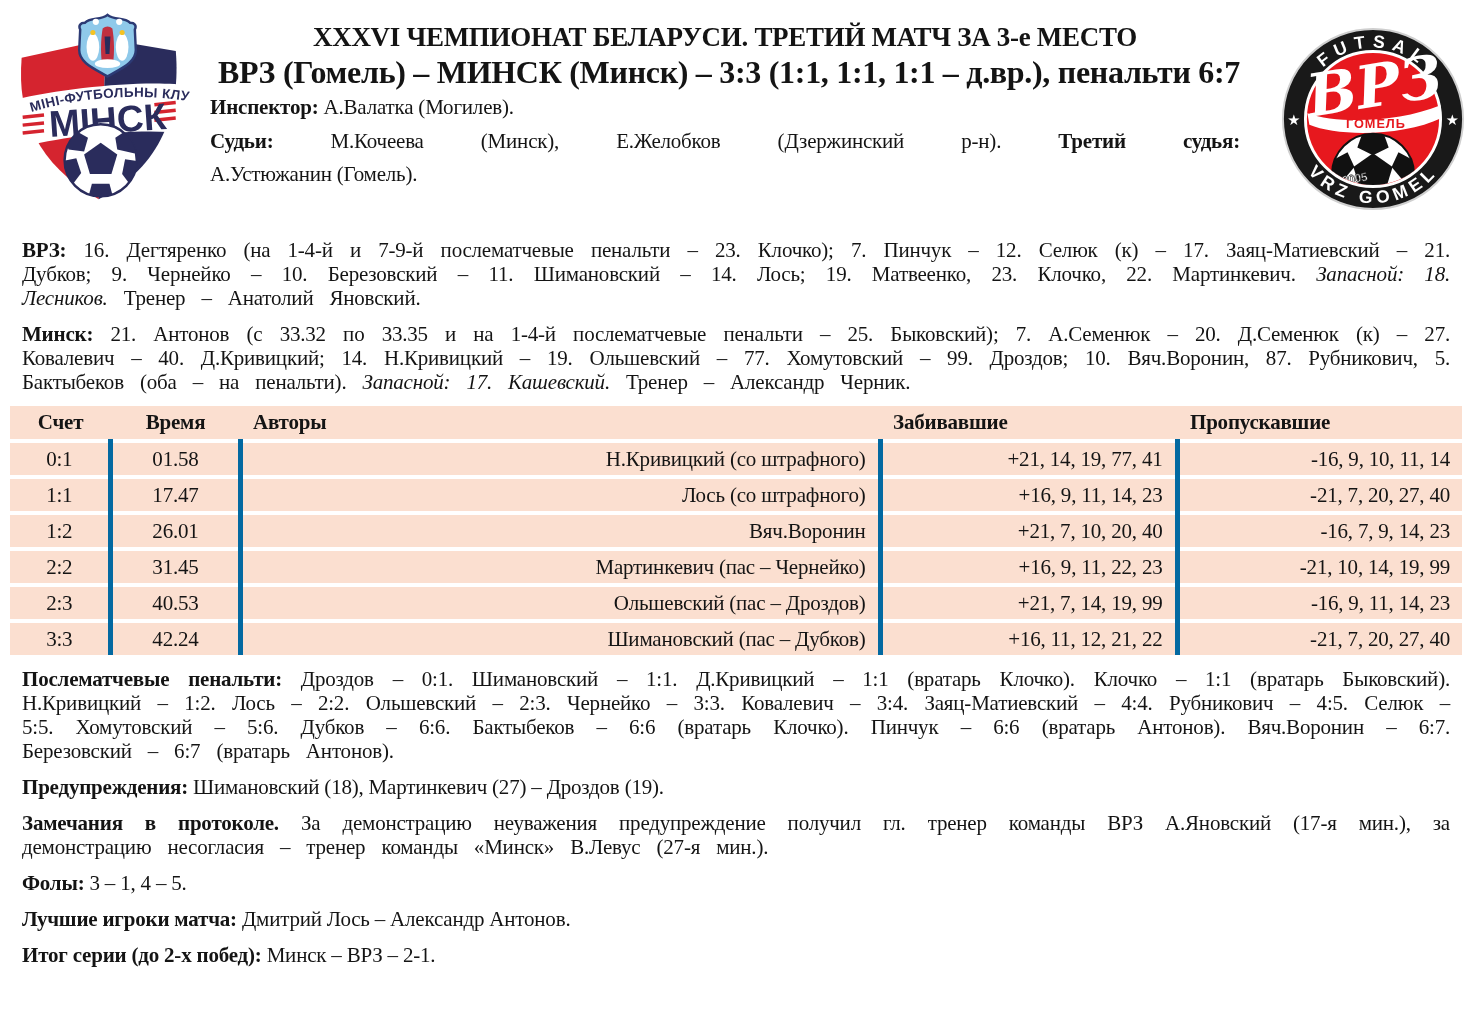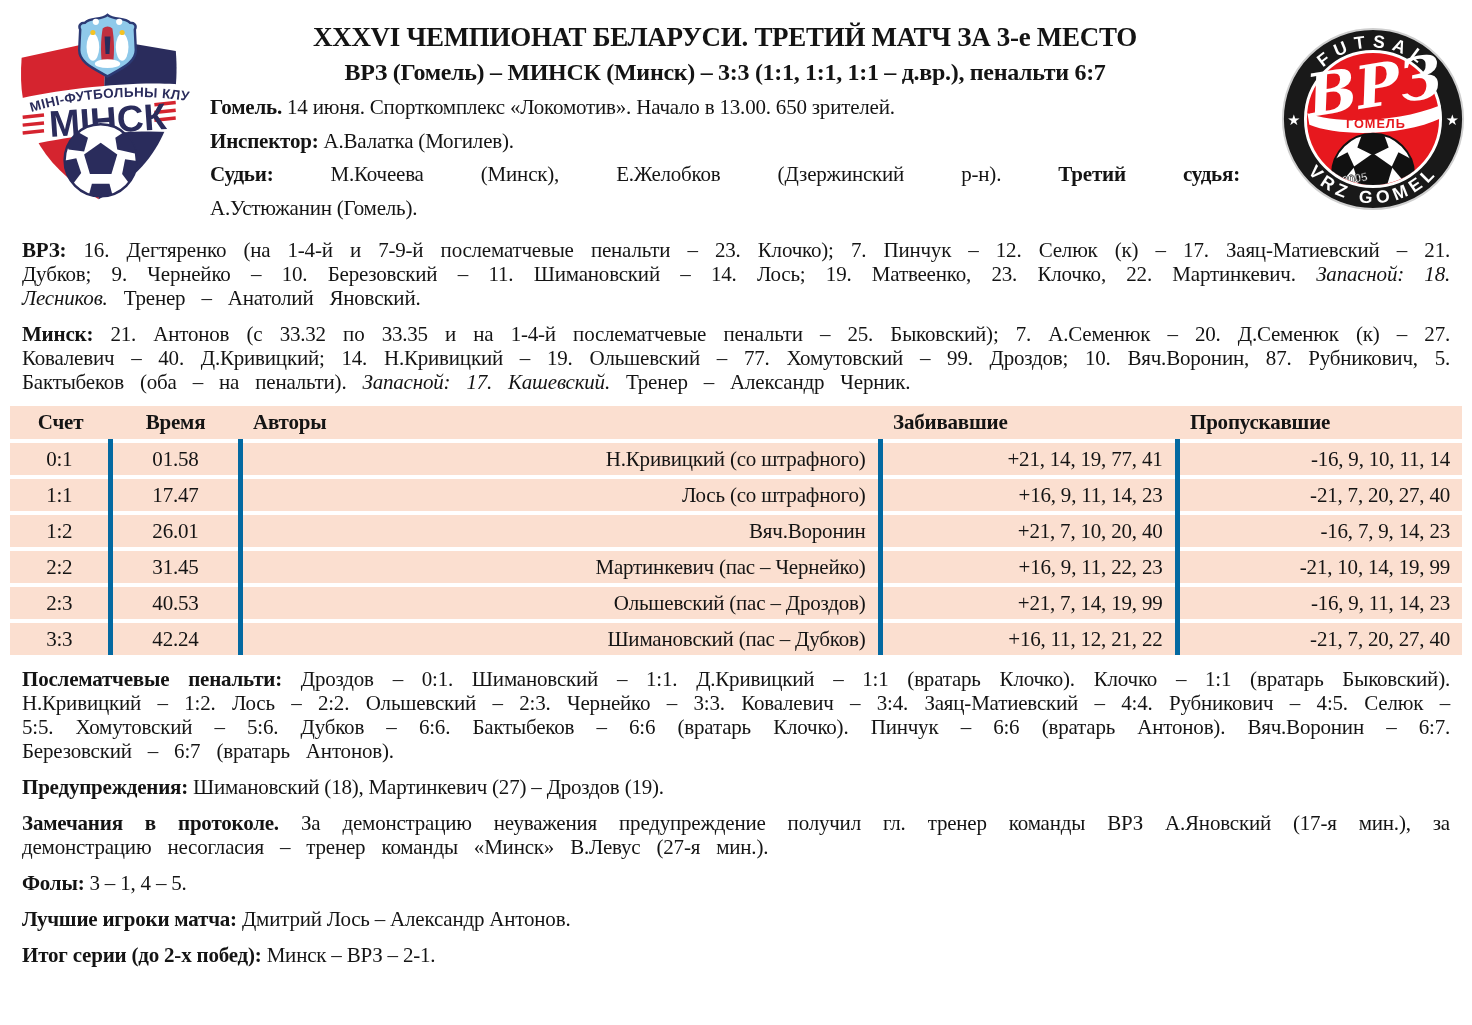--- a/index.html
+++ b/index.html
@@ -8,21 +8,21 @@
     font-family:"Liberation Serif", serif;
     font-size:21px;color:#141414;
     letter-spacing:-0.2px;
   }
   
   .header{position:relative;height:226px;}
   .logo-left{position:absolute;left:8px;top:6px;width:200px;height:212px;}
   .logo-right{position:absolute;right:6px;top:20px;width:186px;height:198px;}
   .head-center{margin:0 232px 16px 210px;padding-top:20px;}
   .title{font-weight:bold;font-size:27px;text-align:center;line-height:34px;letter-spacing:-0.3px;}
-  .subtitle{font-weight:bold;font-size:24px;text-align:center;line-height:37px;letter-spacing:-0.3px;}
+  .subtitle{font-weight:bold;font-size:32px;text-align:right;line-height:37px;letter-spacing:-0.3px;}
   .head-center p{margin:0;line-height:33.5px;}
   .ref-line1{display:block;text-align:justify;text-align-last:justify;}
   
   .doc{padding:0 10px;}
   .doc p{margin:12px;line-height:24px;}
   .js{text-align:justify;word-spacing:11px;}
   b{letter-spacing:-0.2px;}
   
   table.goals{border-collapse:collapse;width:1452px;margin:3px 0 4px 0;table-layout:fixed;}
   table.goals th,table.goals td{
@@ -129,21 +129,20 @@
           </g>
           <text x="64" y="168" font-size="12" font-weight="bold" fill="#fff" stroke="#111" stroke-width="0.6" font-family="Liberation Sans, sans-serif" transform="rotate(-9 64 168)">2005</text>
         </g>
       </g>
     </svg>
   </div>
 
   <div class="head-center">
     <div class="title">XXXVI ЧЕМПИОНАТ БЕЛАРУСИ. ТРЕТИЙ МАТЧ ЗА 3-е МЕСТО</div>
     <div class="subtitle">ВРЗ (Гомель) – МИНСК (Минск) – 3:3 (1:1, 1:1, 1:1 – д.вр.), пенальти 6:7</div>
-    <p><b>Гомель.</b><span> 14 июня. Спорткомплекс «Локомотив». Начало в 13.00. 650 зрителей.</span></p>
     <p><b>Инспектор:</b><span> А.Валатка (Могилев).</span></p>
     <p><span class="ref-line1"><b>Судьи:</b><span> М.Кочеева (Минск), Е.Желобков (Дзержинский р-н). </span><b>Третий судья:</b></span><span>А.Устюжанин (Гомель).</span></p>
   </div>
 </div>
 
 <div class="doc">
 
   <p class="js"><b>ВРЗ:</b><span> 16. Дегтяренко (на 1-4-й и 7-9-й послематчевые пенальти – 23. Клочко); 7. Пинчук – 12. Селюк (к) – 17. Заяц-Матиевский – 21. Дубков; 9. Чернейко – 10. Березовский – 11. Шимановский – 14. Лось; 19. Матвеенко, 23. Клочко, 22. Мартинкевич. </span><i>Запасной: 18. Лесников.</i><span> Тренер – Анатолий Яновский.</span></p>
 
   <p class="js"><b>Минск:</b><span> 21. Антонов (с 33.32 по 33.35 и на 1-4-й послематчевые пенальти – 25. Быковский); 7. А.Семенюк – 20. Д.Семенюк (к) – 27. Ковалевич – 40. Д.Кривицкий; 14. Н.Кривицкий – 19. Ольшевский – 77. Хомутовский – 99. Дроздов; 10. Вяч.Воронин, 87. Рубникович, 5. Бактыбеков (оба – на пенальти). </span><i>Запасной: 17. Кашевский.</i><span> Тренер – Александр Черник.</span></p>

